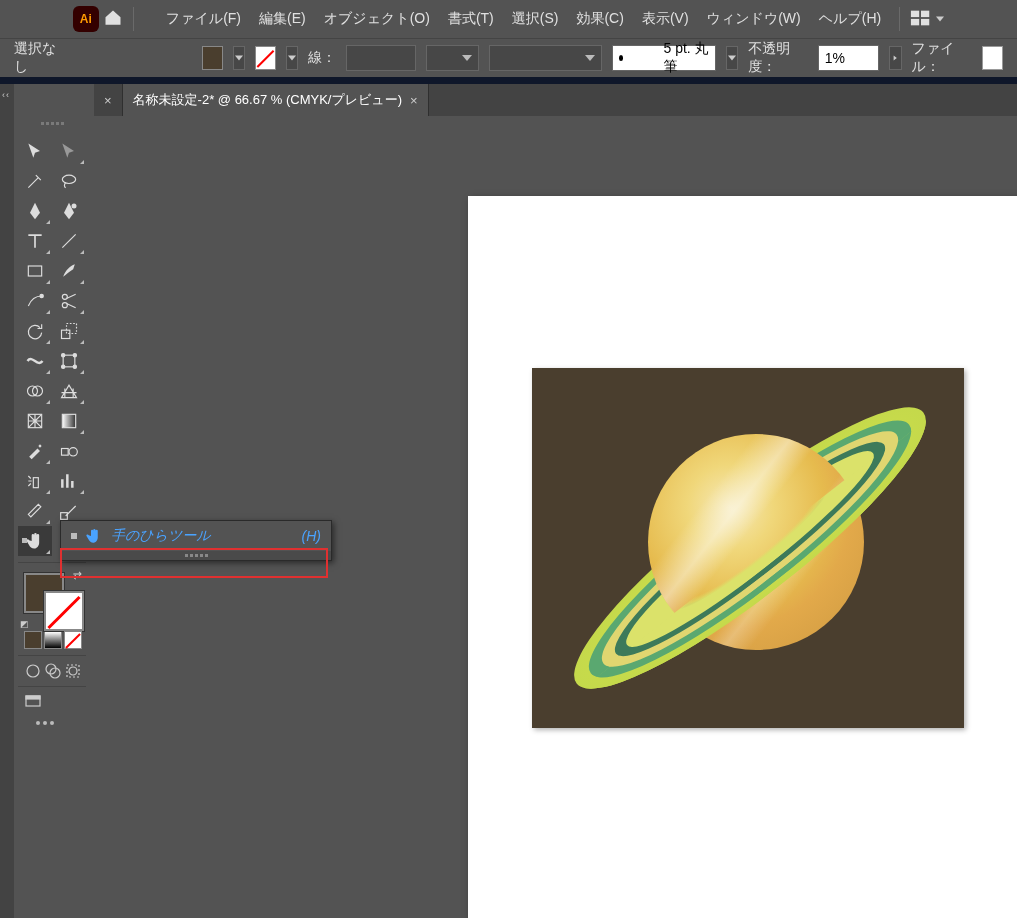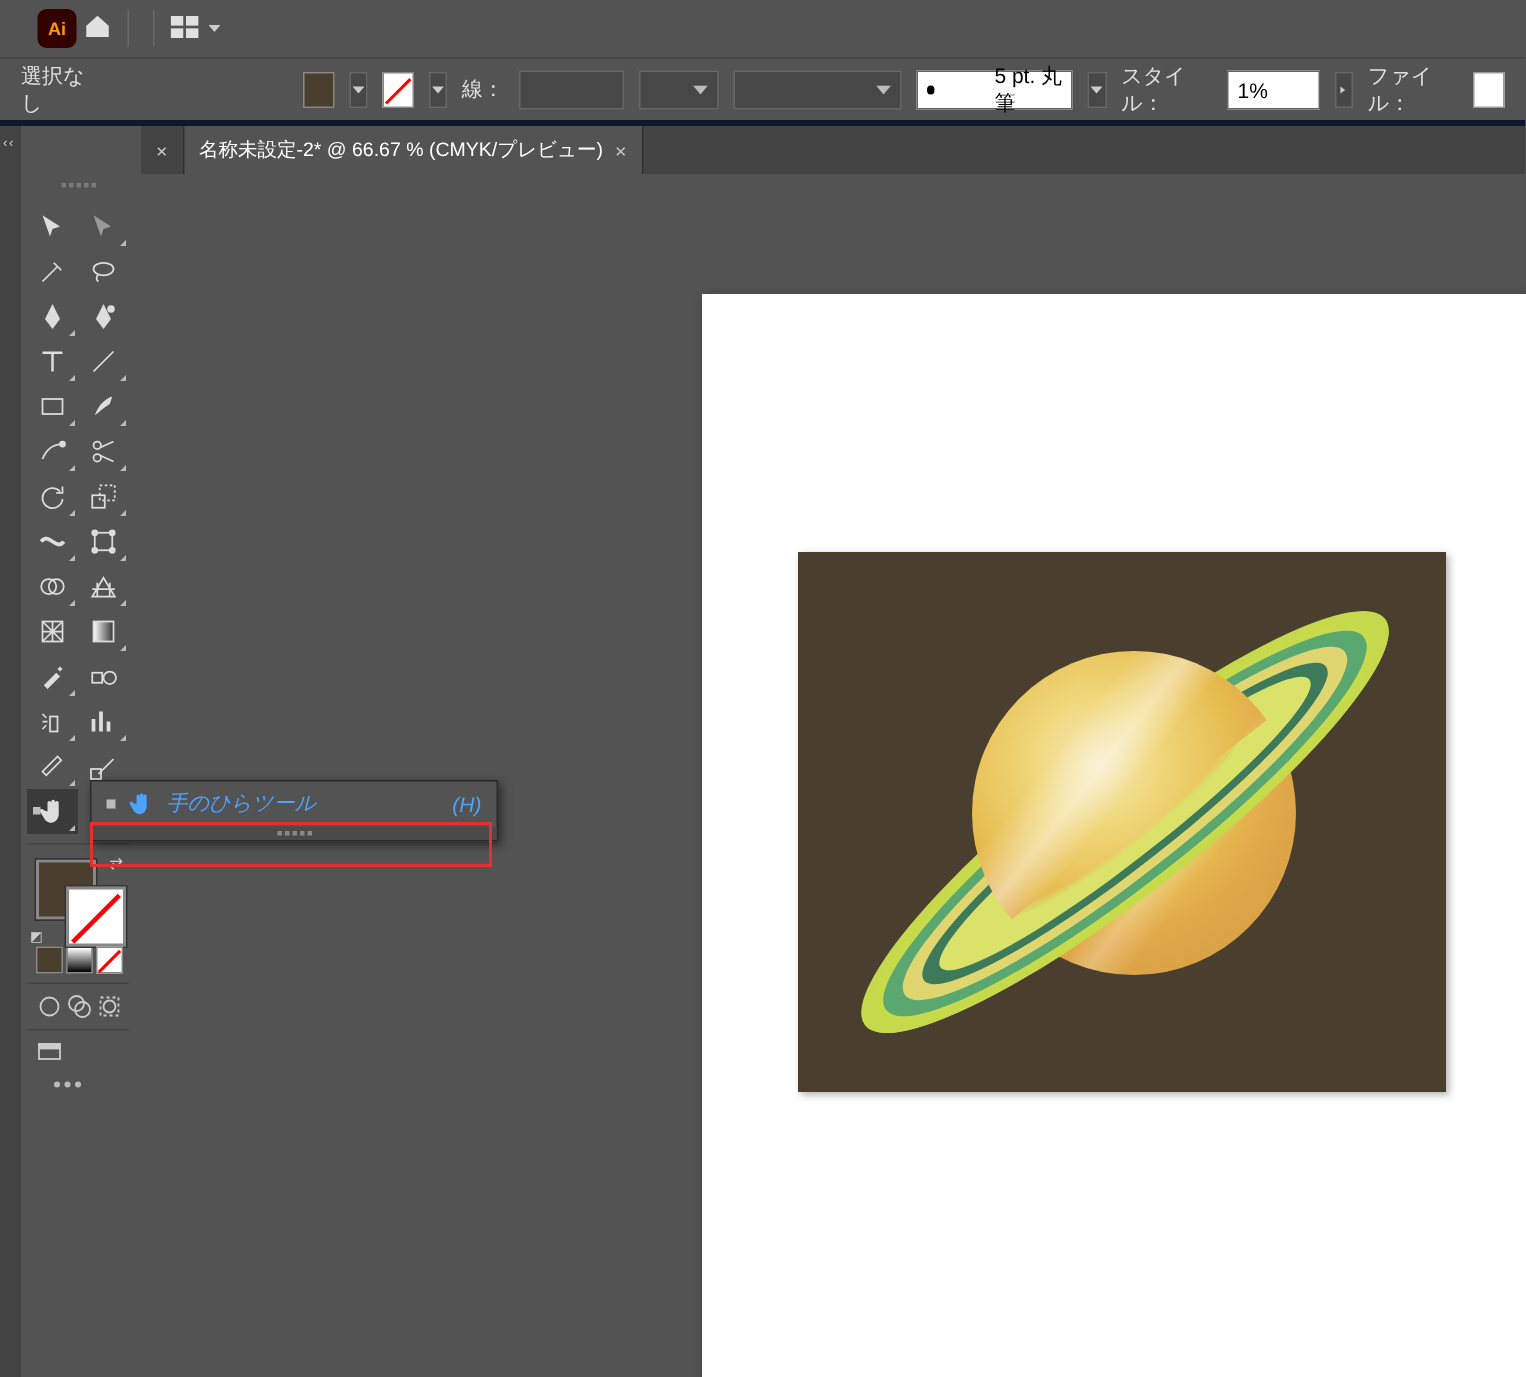--- a/index.html
+++ b/index.html
@@ -1,28 +1,28 @@
 <!DOCTYPE html>
 <html><head>
 <meta charset="utf-8">
 <style>
 * { margin:0; padding:0; box-sizing:border-box; font-family:"Yu Gothic UI","Meiryo",sans-serif; user-select:none; }
 body { width:1017px; height:918px; background:#535353; overflow:hidden; font-size:13px; color:#e0e0e0; }
 
 
-.menubar { height:38px; background:#535353; display:flex; align-items:center; padding:0 25px; gap:4px; }
+.menubar { height:38px; background:#535353; display:flex; align-items:center; padding:0 8px; gap:4px;justify-content:center; }
 .ai-logo { width:26px; height:26px; background:#330000; border-radius:6px; display:flex; align-items:center; justify-content:center; color:#ff9a00; font-weight:bold; font-size:12px; }
 .home-icon svg { width:20px; height:20px; fill:#e0e0e0; }
 .menu-items { display:flex; gap:2px; margin-left:14px; }
 .menu-item { padding:4px 8px; font-size:14px; color:#e0e0e0; }
 .menu-divider { width:1px; height:24px; background:#6a6a6a; margin:0 6px; }
 .workspace-sw svg { width:22px; height:18px; fill:#e0e0e0; }
 
 
-.optbar { height:46px; background:#535353; display:flex; align-items:center; padding:0 14px; gap:10px; border-top:1px solid #444; border-bottom:4px solid #0f172a; font-size:14px; }
+.optbar { height:46px; background:#535353; display:flex; align-items:center; padding:0 14px; gap:10px; border-top:1px solid #444; border-bottom:7px solid #0f172a; font-size:14px; }
 .swatch { width:24px; height:24px; border:1px solid #888; }
 .swatch.fill { background:#4a3e2e; }
 .swatch.stroke { background:#fff; position:relative; }
 .swatch.stroke::after { content:""; position:absolute; left:-2px; right:-2px; top:50%; border-top:2px solid red; transform:rotate(-45deg); }
 .dd { width:14px; height:24px; background:#474747; display:flex; align-items:center; justify-content:center; border:1px solid #666; }
 .dd svg { width:8px; height:6px; fill:#ccc; }
 .opt-label { color:#e0e0e0; }
 .opt-field { height:26px; background:#474747; border:1px solid #666; display:flex; align-items:center; padding:0 6px;gap:36px; }
 .opt-field.w60 { width:60px; } .opt-field.w70 { width:70px; } .opt-field.w130 { width:130px; }
 .opt-field .arrow { margin-left:auto; }
@@ -111,20 +111,31 @@
 <body>
 
 <div class="menubar">
   <div class="ai-logo">Ai</div>
   <div class="home-icon">
     <svg viewBox="0 0 24 24">
         <path d="M3 11 12 3l9 8v9H3z"></path>
       </svg>
   </div>
   <div class="menu-divider"></div>
+  <div class="menu-items">
+    <div class="menu-item">ファイル(F)</div>
+    <div class="menu-item">編集(E)</div>
+    <div class="menu-item">オブジェクト(O)</div>
+    <div class="menu-item">書式(T)</div>
+    <div class="menu-item">選択(S)</div>
+    <div class="menu-item">効果(C)</div>
+    <div class="menu-item">表示(V)</div>
+    <div class="menu-item">ウィンドウ(W)</div>
+    <div class="menu-item">ヘルプ(H)</div>
+  </div>
   <div class="menu-divider"></div>
   <div class="workspace-sw">
     <svg viewBox="0 0 24 18">
         <rect x="1" y="1" width="9" height="7"></rect>
         <rect x="12" y="1" width="9" height="7"></rect>
         <rect x="1" y="10" width="9" height="7"></rect>
         <rect x="12" y="10" width="9" height="7"></rect>
       </svg>
   </div>
   <svg class="chev-down" viewBox="0 0 10 6">
@@ -169,21 +180,21 @@
   </div>
   <div class="opt-field" style="width:120px;background:#fff;color:#000">
     <span class="bullet-dot"></span>
     <span>5 pt. 丸筆</span>
   </div>
   <div class="dd">
       <svg viewBox="0 0 10 6">
         <path d="M0 0h10L5 6z"></path>
       </svg>
     </div>
-  <span class="opt-label">スタイル：</span>
+  <span class="opt-label">不透明度：</span>
   <div class="opt-field w70" style="background:#fff;color:#000">
     <span>1%</span>
   </div>
   <div class="dd">
       <svg viewBox="0 0 10 6">
         <path d="M2 0 6 3 2 6z"></path>
       </svg>
     </div>
   <span class="opt-label">ファイル：</span>
   <div class="white-box"></div>

